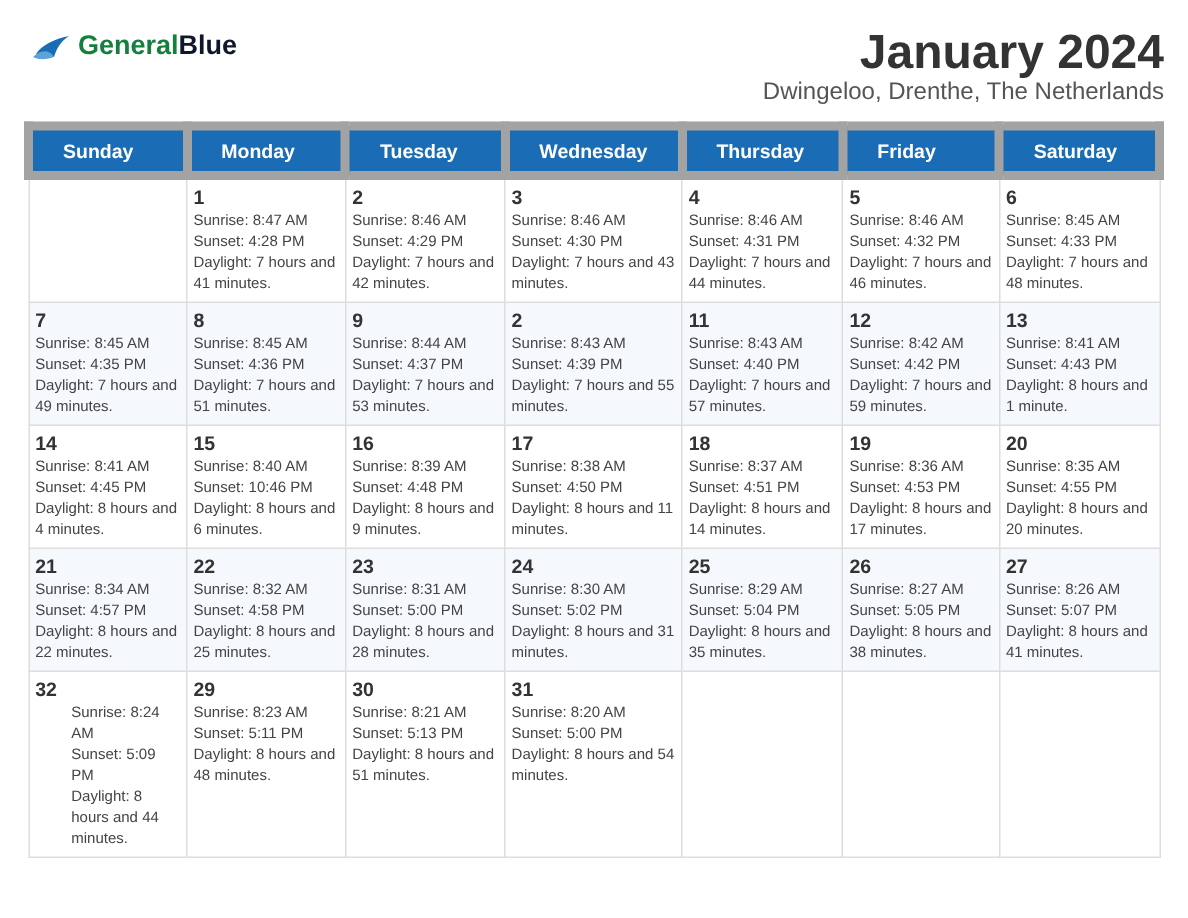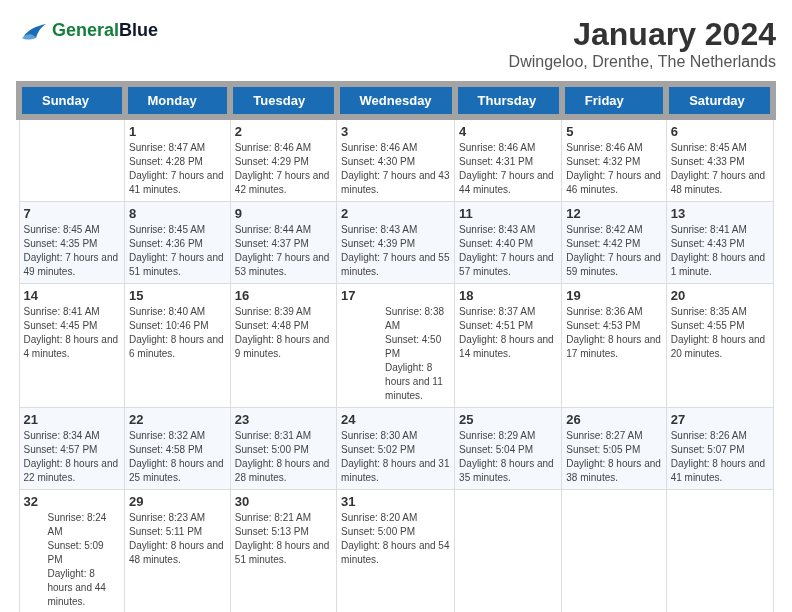--- a/index.html
+++ b/index.html
@@ -258,21 +258,21 @@
           <div class="cell-content">
             <div class="day-number">16</div>
             <div class="day-info" style="white-space: pre-line;">Sunrise: 8:39 AM
 Sunset: 4:48 PM
 Daylight: 8 hours and 9 minutes.</div>
           </div>
         </td>
         <td>
           <div class="cell-content">
             <div class="day-number">17</div>
-            <div class="day-info" style="white-space: pre-line; margin-left: 44px;">Sunrise: 8:38 AM
+            <div class="day-info" style="white-space: pre-line;">Sunrise: 8:38 AM
 Sunset: 4:50 PM
 Daylight: 8 hours and 11 minutes.</div>
           </div>
         </td>
         <td>
           <div class="cell-content">
             <div class="day-number">18</div>
             <div class="day-info" style="white-space: pre-line;">Sunrise: 8:37 AM
 Sunset: 4:51 PM
 Daylight: 8 hours and 14 minutes.</div>

